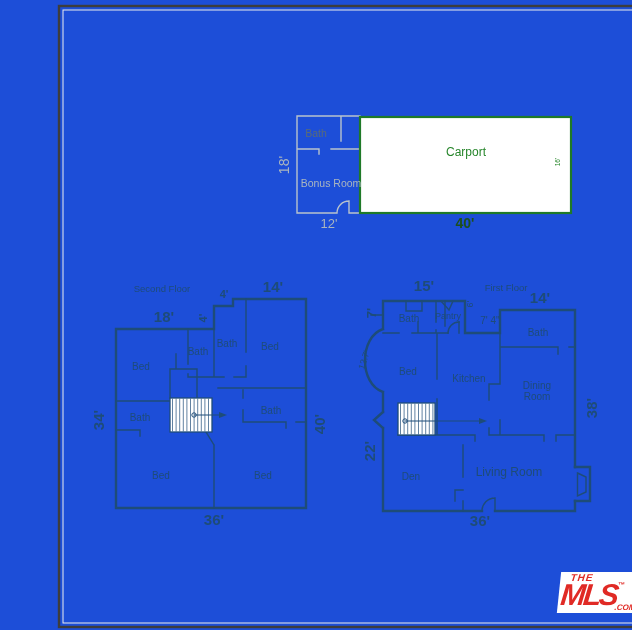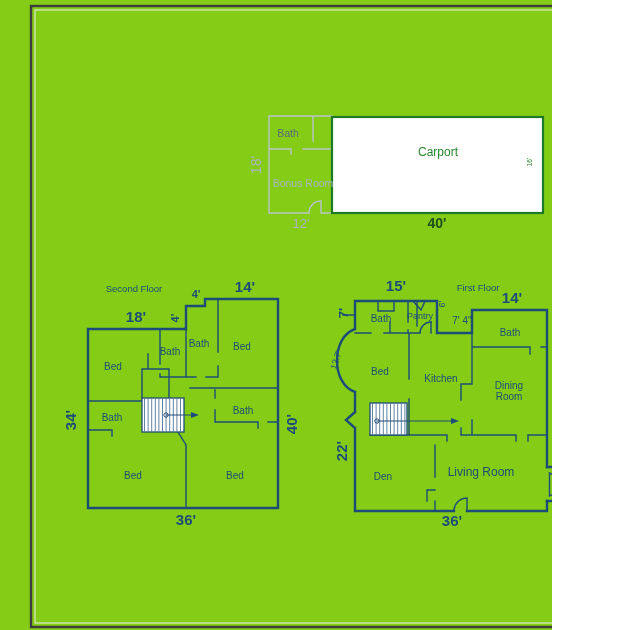--- a/index.html
+++ b/index.html
@@ -1,17 +1,17 @@
 <!DOCTYPE html>
 <html><head>
 <meta charset="utf-8">
 <style>
   html,body{margin:0;padding:0;background:#fff;}
-  #stage{position:relative;width:552px;height:630px;background:#84cc16;overflow:hidden;
-         font-family:"Liberation Sans",sans-serif;}
+  #stage{position:relative;width:604px;height:630px;background:#1d4ed8;overflow:hidden;
+         font-family:"Liberation Sans",sans-serif;padding-left:28px;}
   svg text{font-family:"Liberation Sans",sans-serif;}
   .frame-outer{fill:none;stroke:#3D3D3D;stroke-width:2.4;}
   .frame-inner{fill:none;stroke:#ECECEC;stroke-width:1;}
   .w-blue{stroke:#1E4C78;fill:none;stroke-linecap:square;}
   .thick{stroke-width:2.4;}
   .thin{stroke-width:1.4;}
   .w-gray{stroke:#B9C3CC;fill:none;stroke-width:1.4;stroke-linecap:square;}
   .w-green{stroke:#1F7A28;fill:#ffffff;stroke-width:2.2;}
   .stair{fill:#ffffff;stroke:#1E4C78;stroke-width:1.3;}
   .hatchline{stroke:#1E4C78;stroke-width:0.7;}

